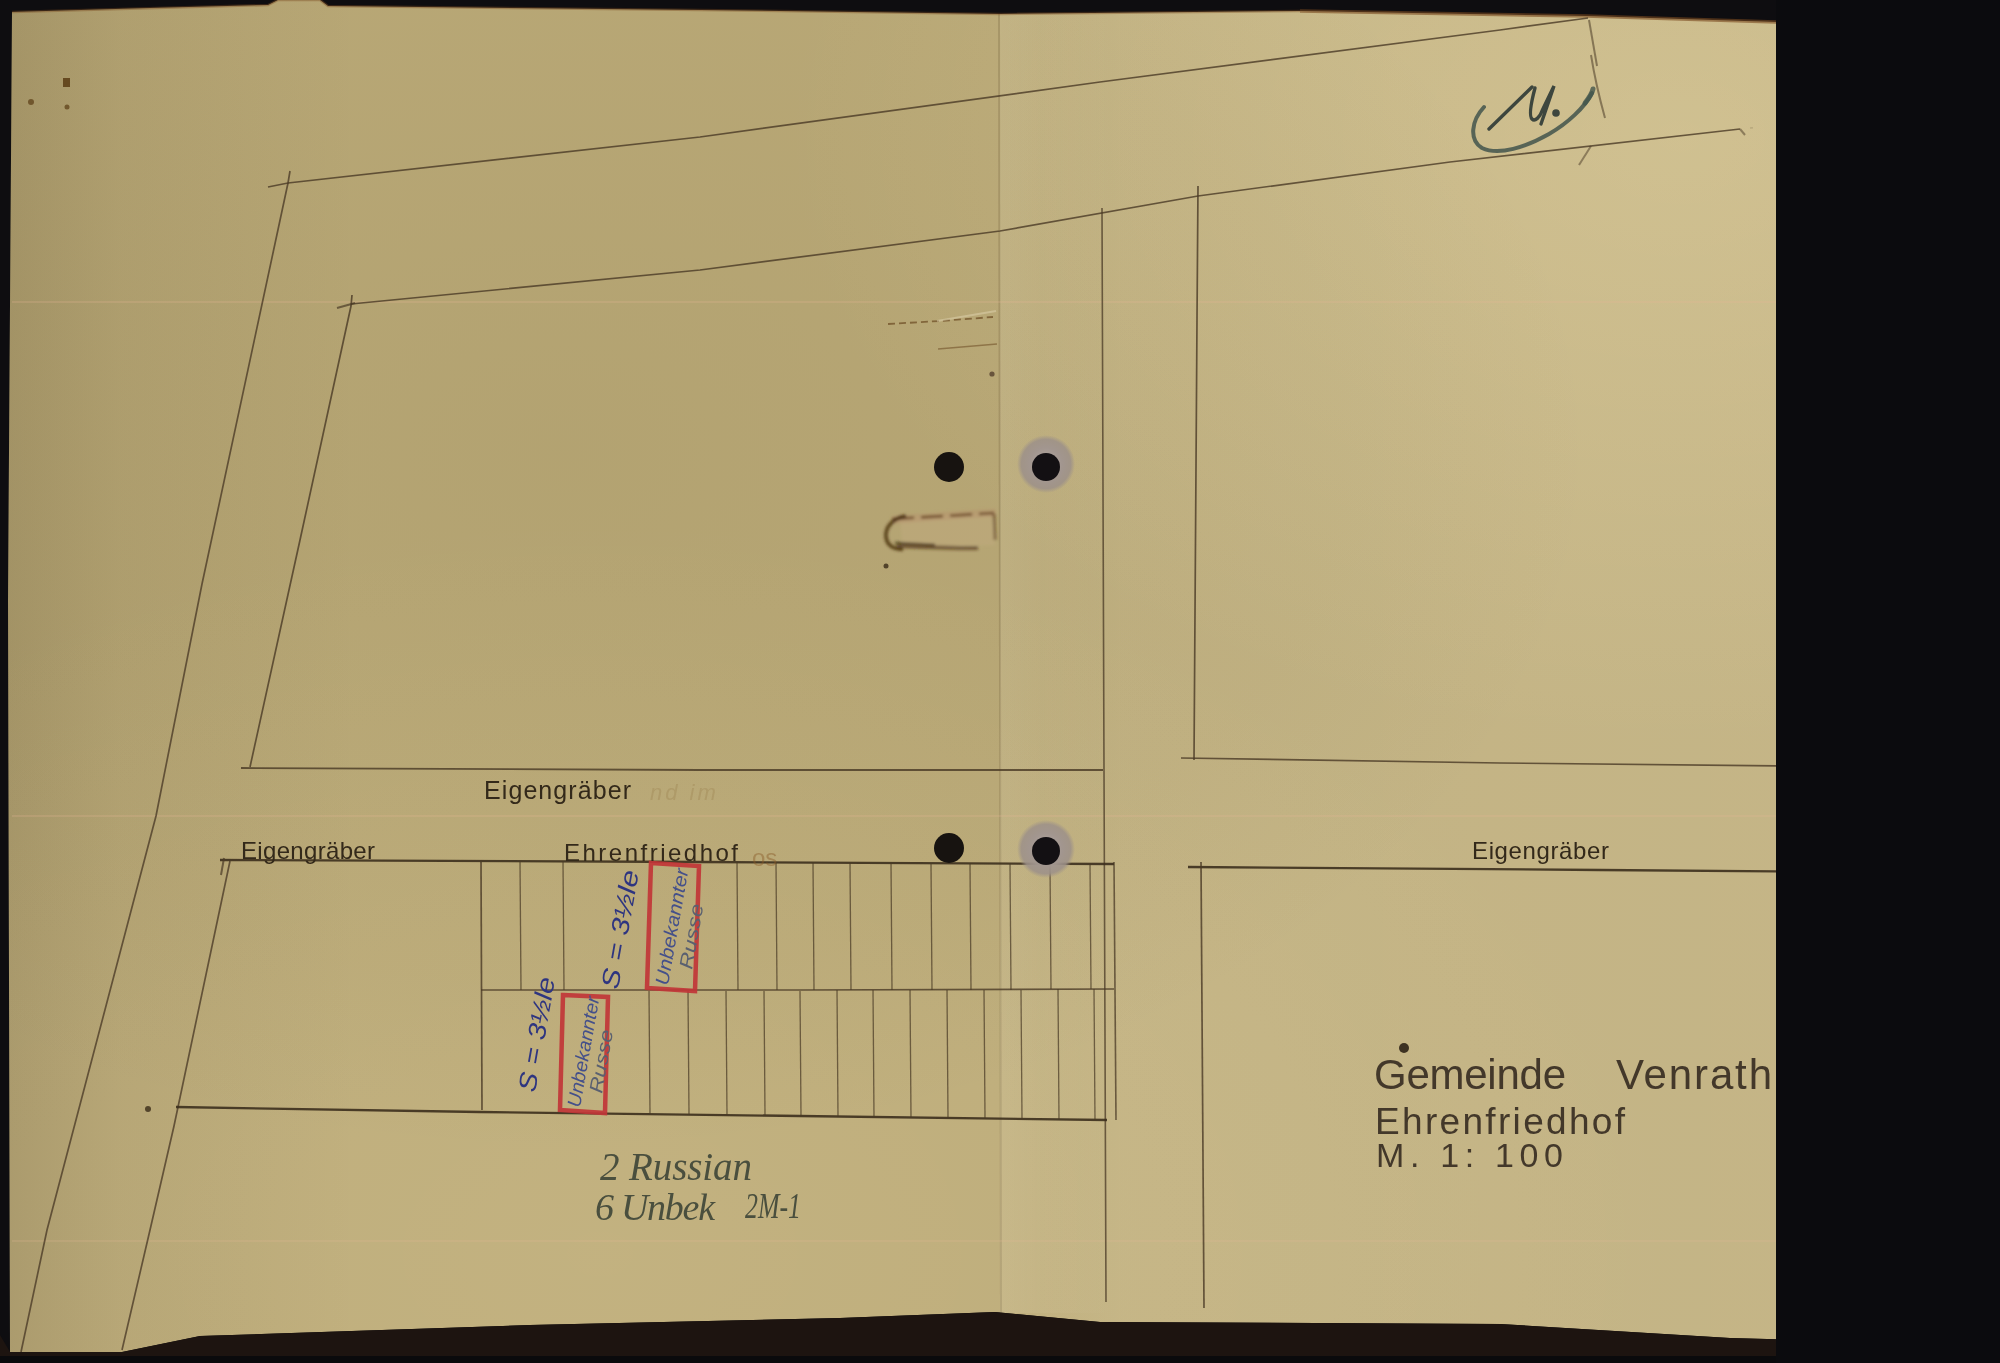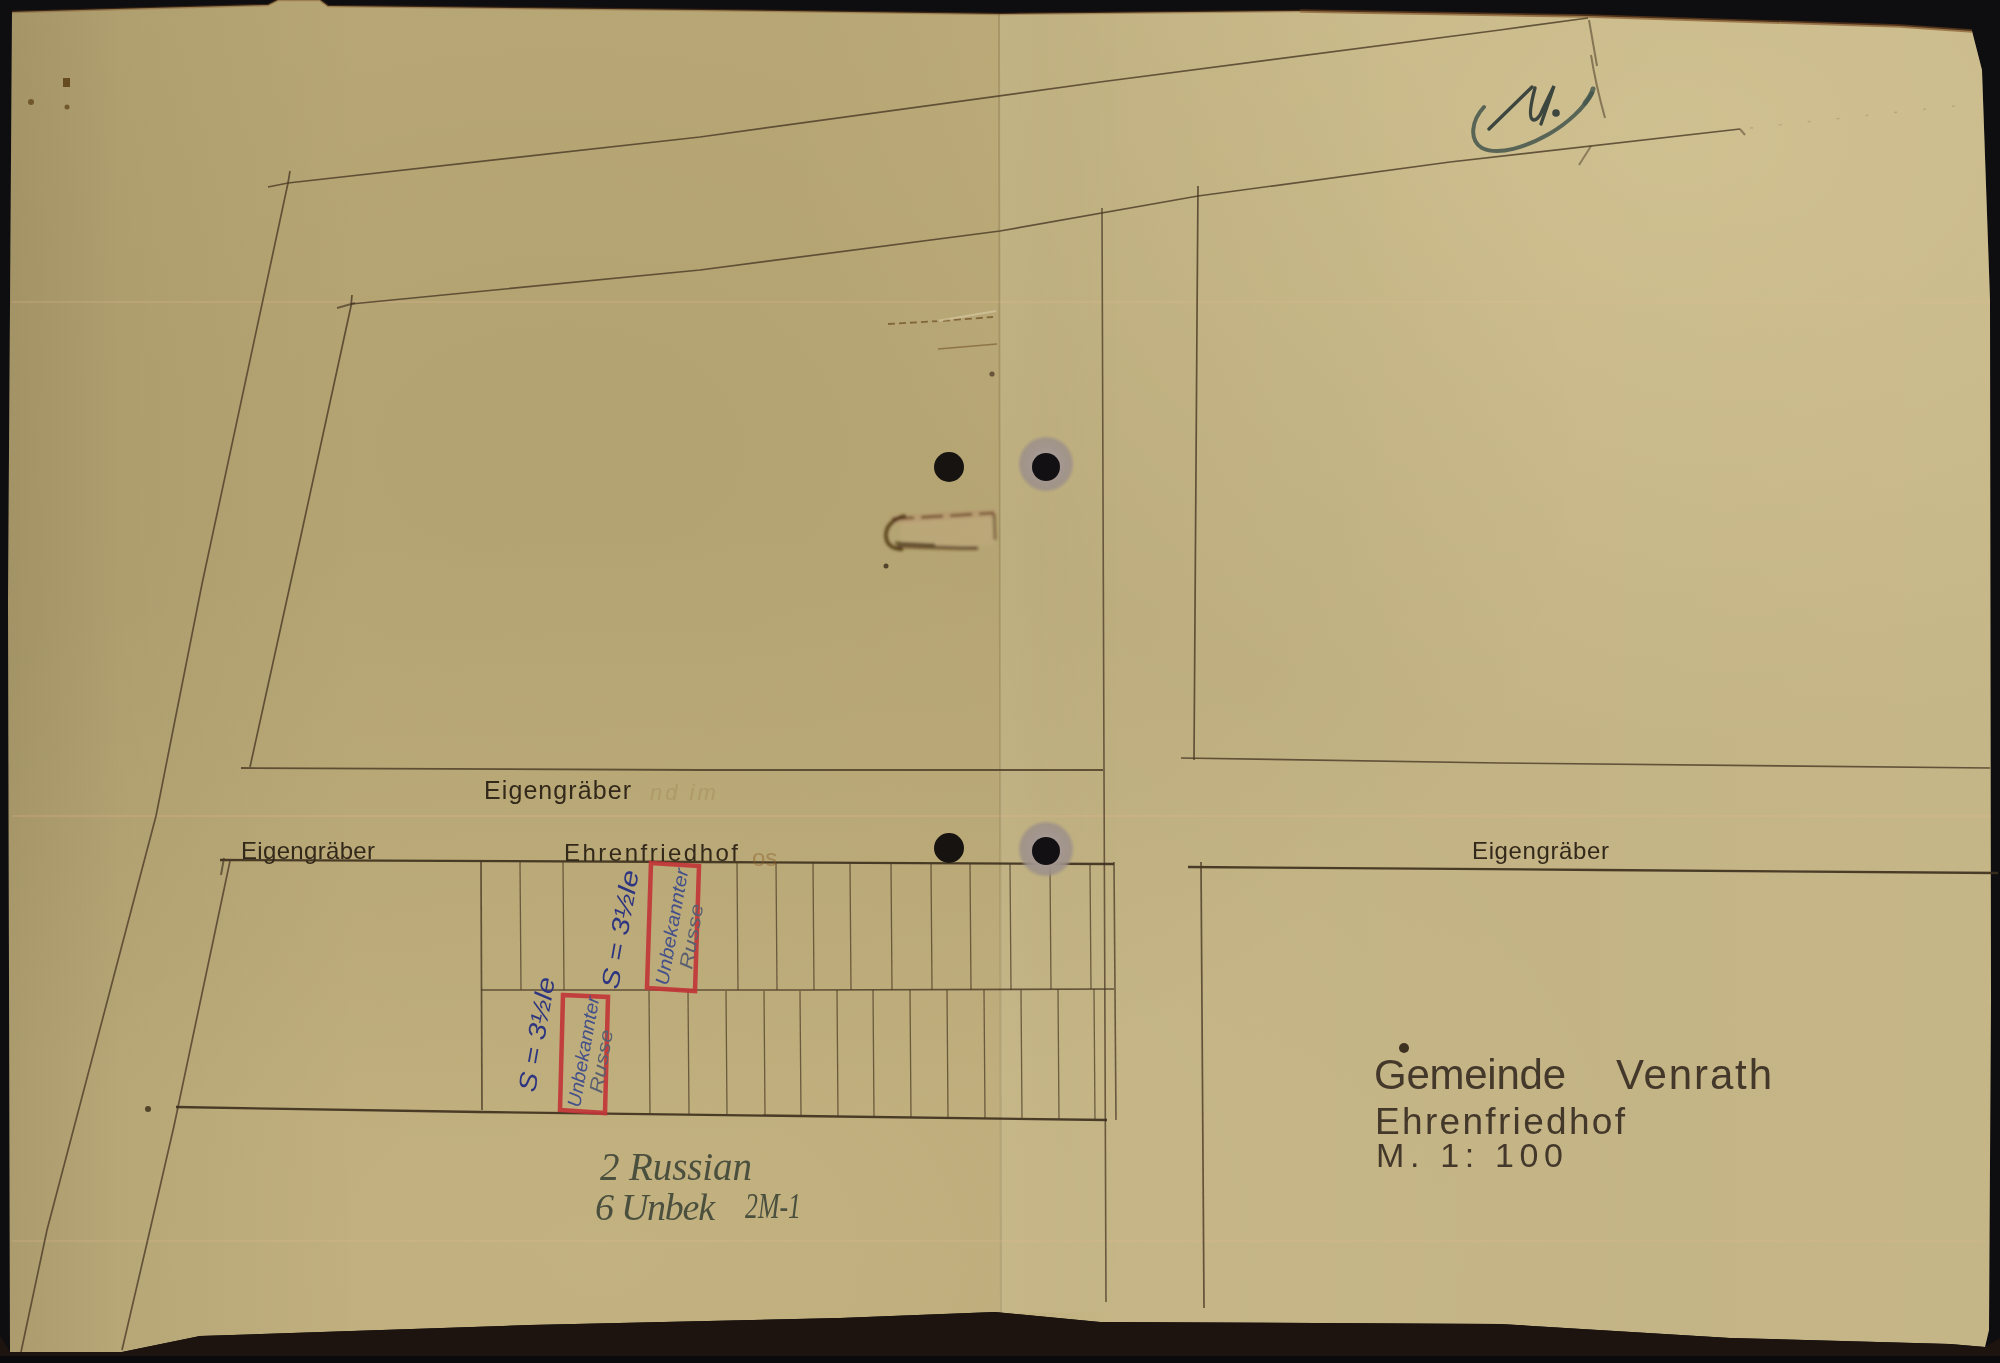--- a/index.html
+++ b/index.html
@@ -1,16 +1,16 @@
 <!DOCTYPE html>
 <html><head>
 <meta charset="utf-8">
 <style>
 html,body{margin:0;padding:0;background:#0b0b0e;}
-#wrap{position:relative;width:2000px;height:1363px;overflow:hidden;background:#f0abfc;}
+#wrap{position:relative;width:1776px;height:1363px;overflow:hidden;background:#f0abfc;}
 svg{position:absolute;left:0;top:0;}
 </style>
 </head>
 <body>
 <div id="wrap">
 <svg width="2000" height="1363" viewBox="0 0 2000 1363">
 <defs>
 <filter id="stainblur" x="-20%" y="-20%" width="140%" height="140%">
 <feGaussianBlur stdDeviation="1.6"></feGaussianBlur>
 </filter>

